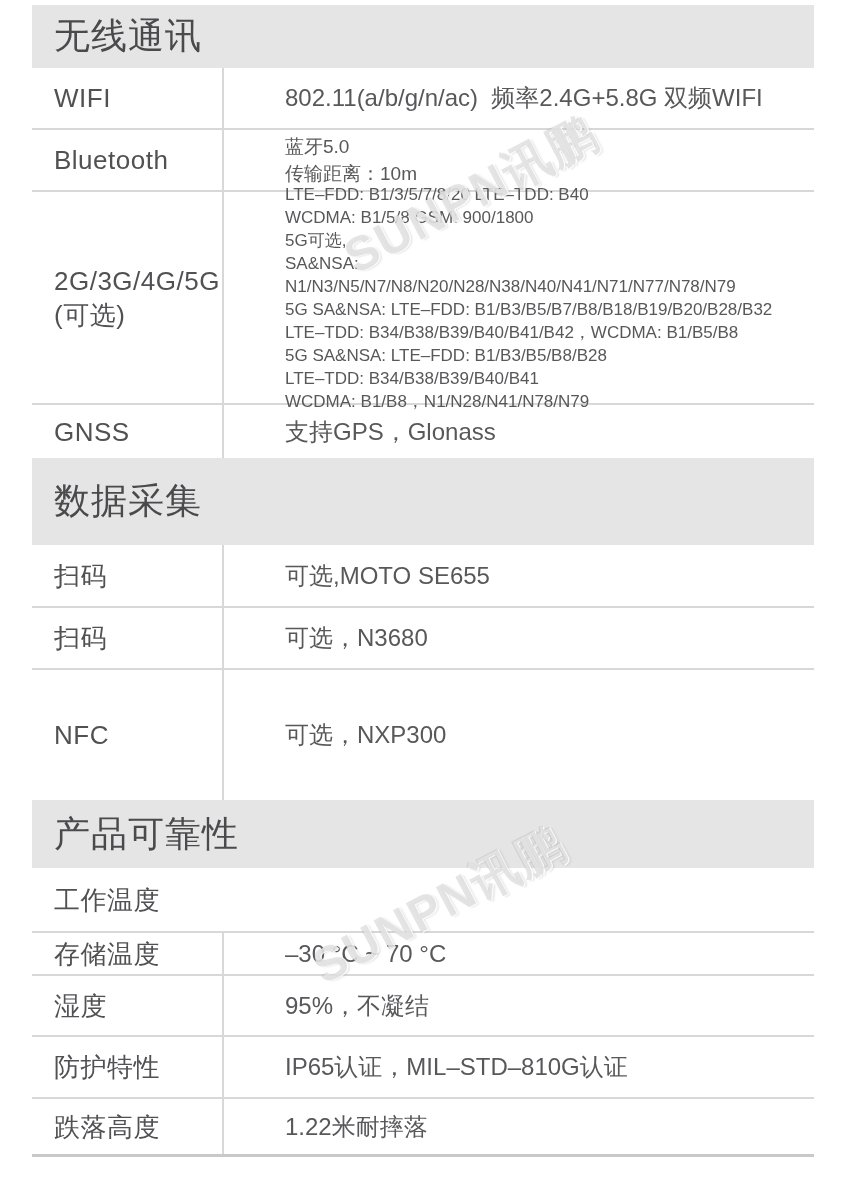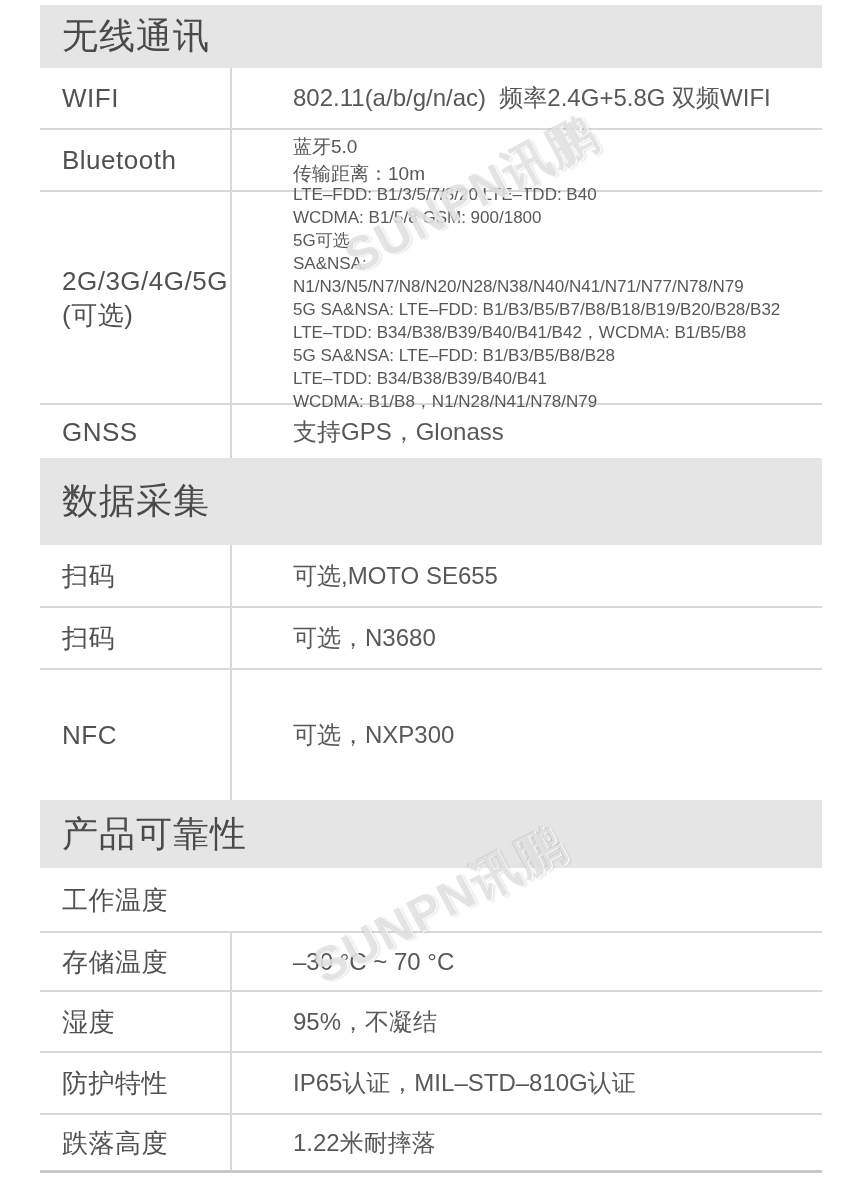--- a/index.html
+++ b/index.html
@@ -1,36 +1,36 @@
 <!DOCTYPE html>
 <html style="--header-bg: #e5e5e5; --header-text: #4a4a4d; --label-text: #515154; --value-text: #58585b; --border: #d8d8d8;"><head>
 <meta charset="utf-8">
 <style>
   html,body{margin:0;padding:0;background:#ffffff;}
   body{
     width:860px;height:1201px;position:relative;overflow:hidden;
     font-family:"Liberation Sans","DejaVu Sans",sans-serif;
     -webkit-font-smoothing:antialiased;
   }
-  .spec-table{position:absolute;left:40px;top:5px;width:782px;}
+  .spec-table{position:absolute;left:32px;top:5px;width:782px;}
   .sec-header{
     background:var(--header-bg,#e5e5e5);
     display:flex;align-items:center;
     padding-left:22px;box-sizing:border-box;
     font-size:36px;letter-spacing:1px;
     color:var(--header-text,#4a4a4d);
   }
   .h63{height:63px}.h67{height:87px}.h68{height:68px}
   .row{
     display:flex;box-sizing:border-box;
     border-bottom:2px solid var(--border,#d8d8d8);
   }
   .row.no-border{border-bottom:none;}
   .row.last{border-bottom:3px solid #c9c9c9;}
-  .rh53{height:53px}.rh58{height:58px}.rh59{height:59px}.rh61{height:61px}
+  .rh53{height:53px}.rh58{height:58px}.rh59{height:43px}.rh61{height:61px}
   .rh62{height:62px}.rh63{height:63px}.rh65{height:65px}.rh110{height:130px}.rh213{height:213px}
   .cell-label{
     flex:0 0 190px;width:190px;box-sizing:border-box;
     display:flex;flex-direction:column;justify-content:center;
     padding-left:22px;
     font-size:26px;letter-spacing:.5px;
     color:var(--label-text,#515154);
     line-height:34px;
   }
   .cell-value{

